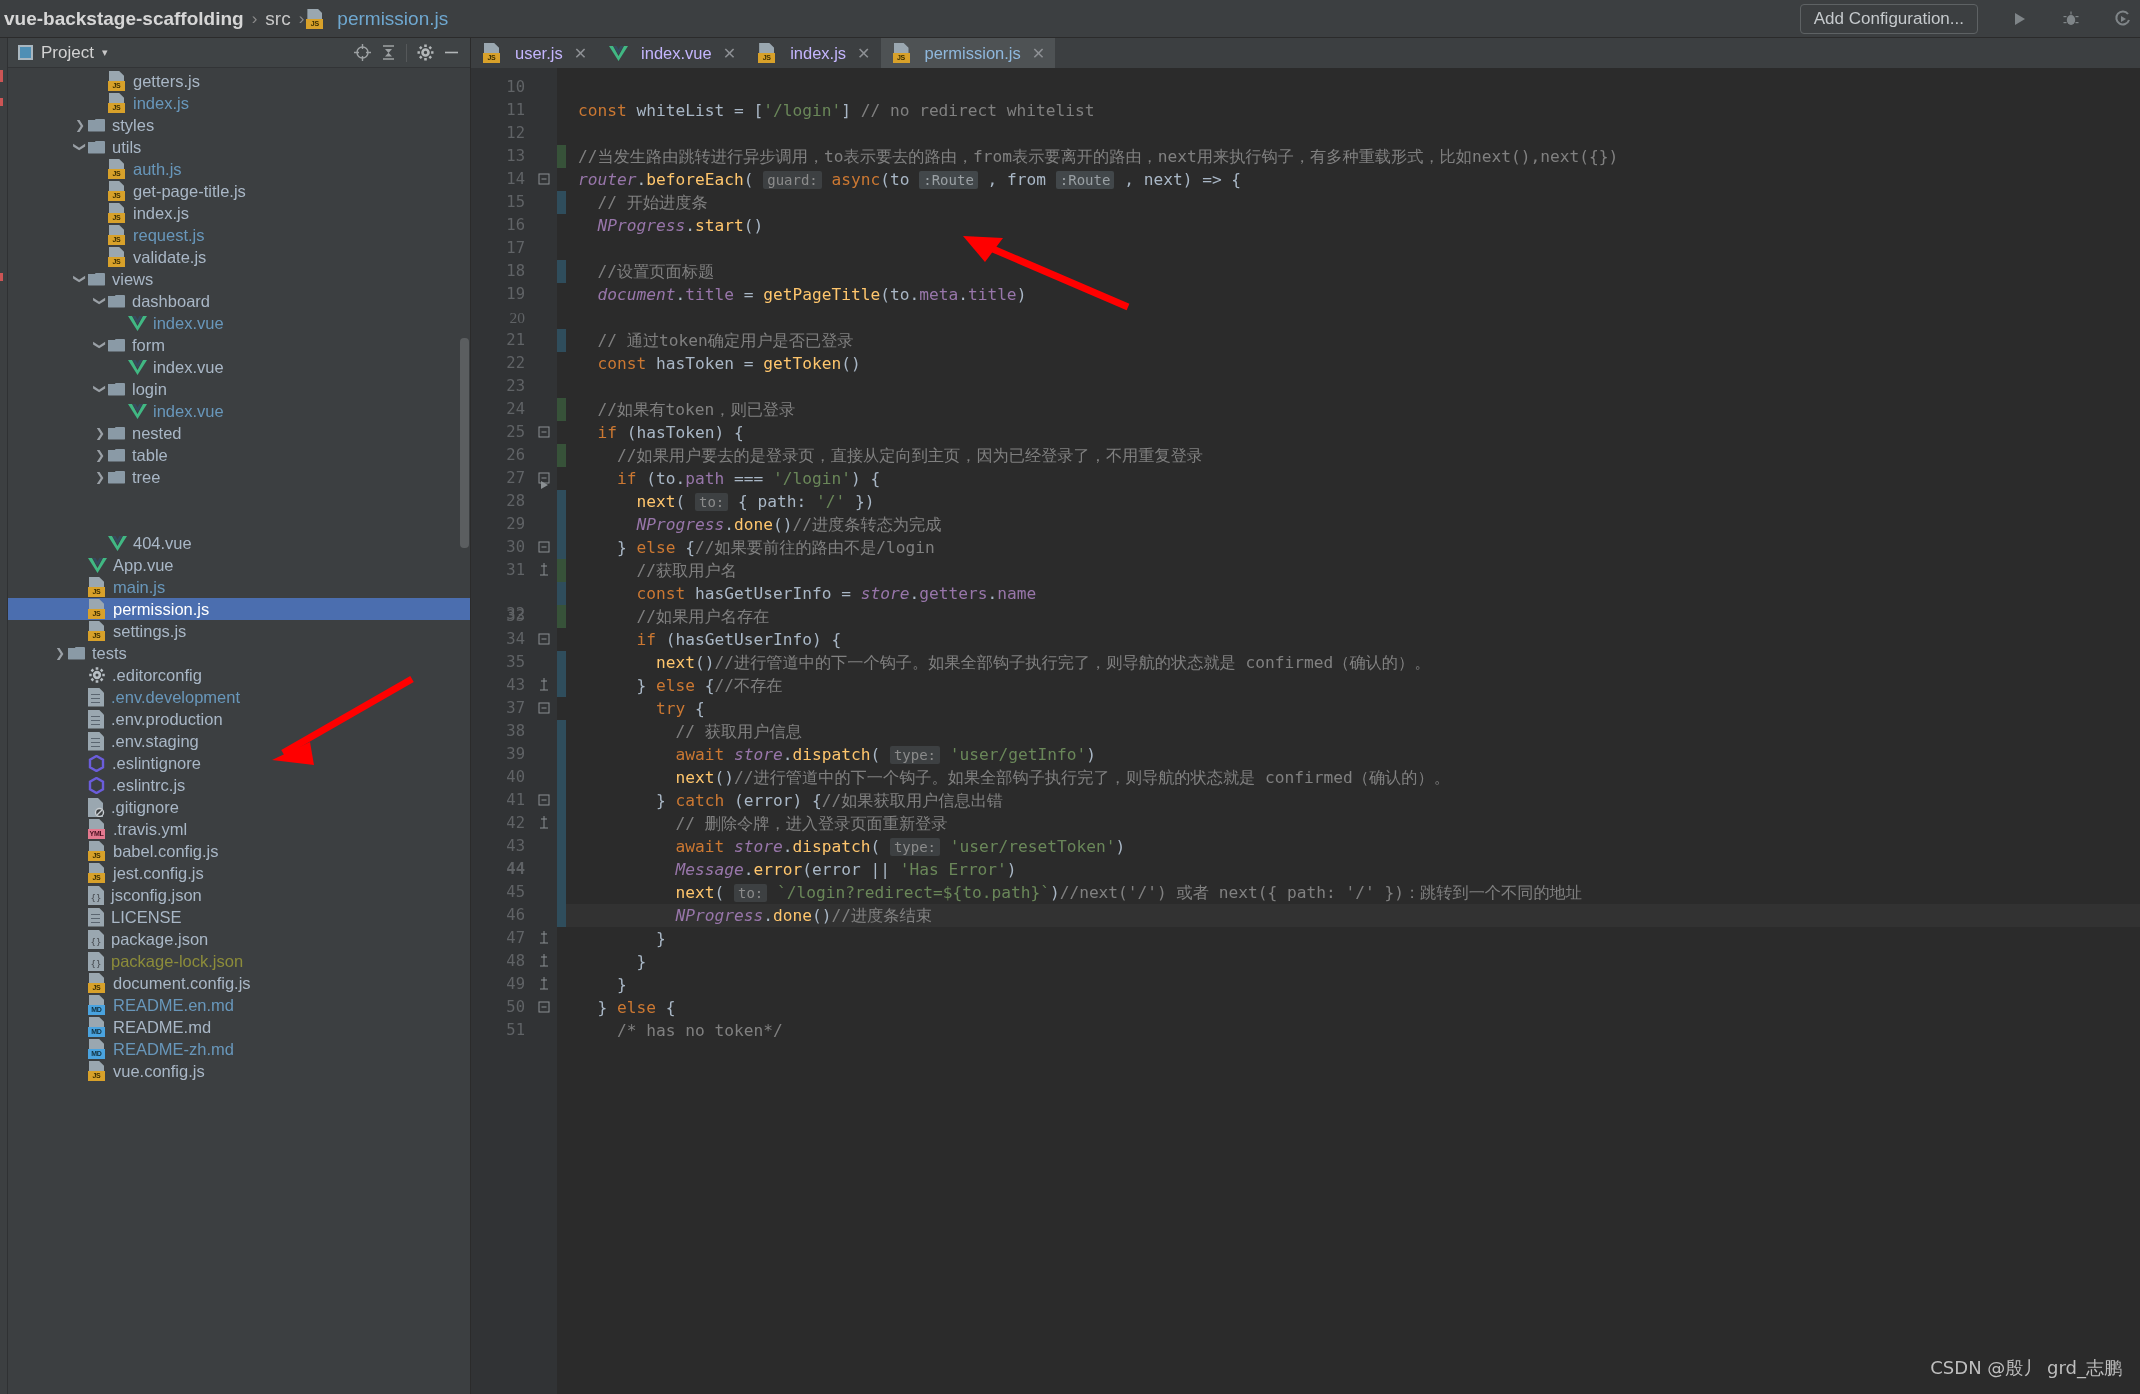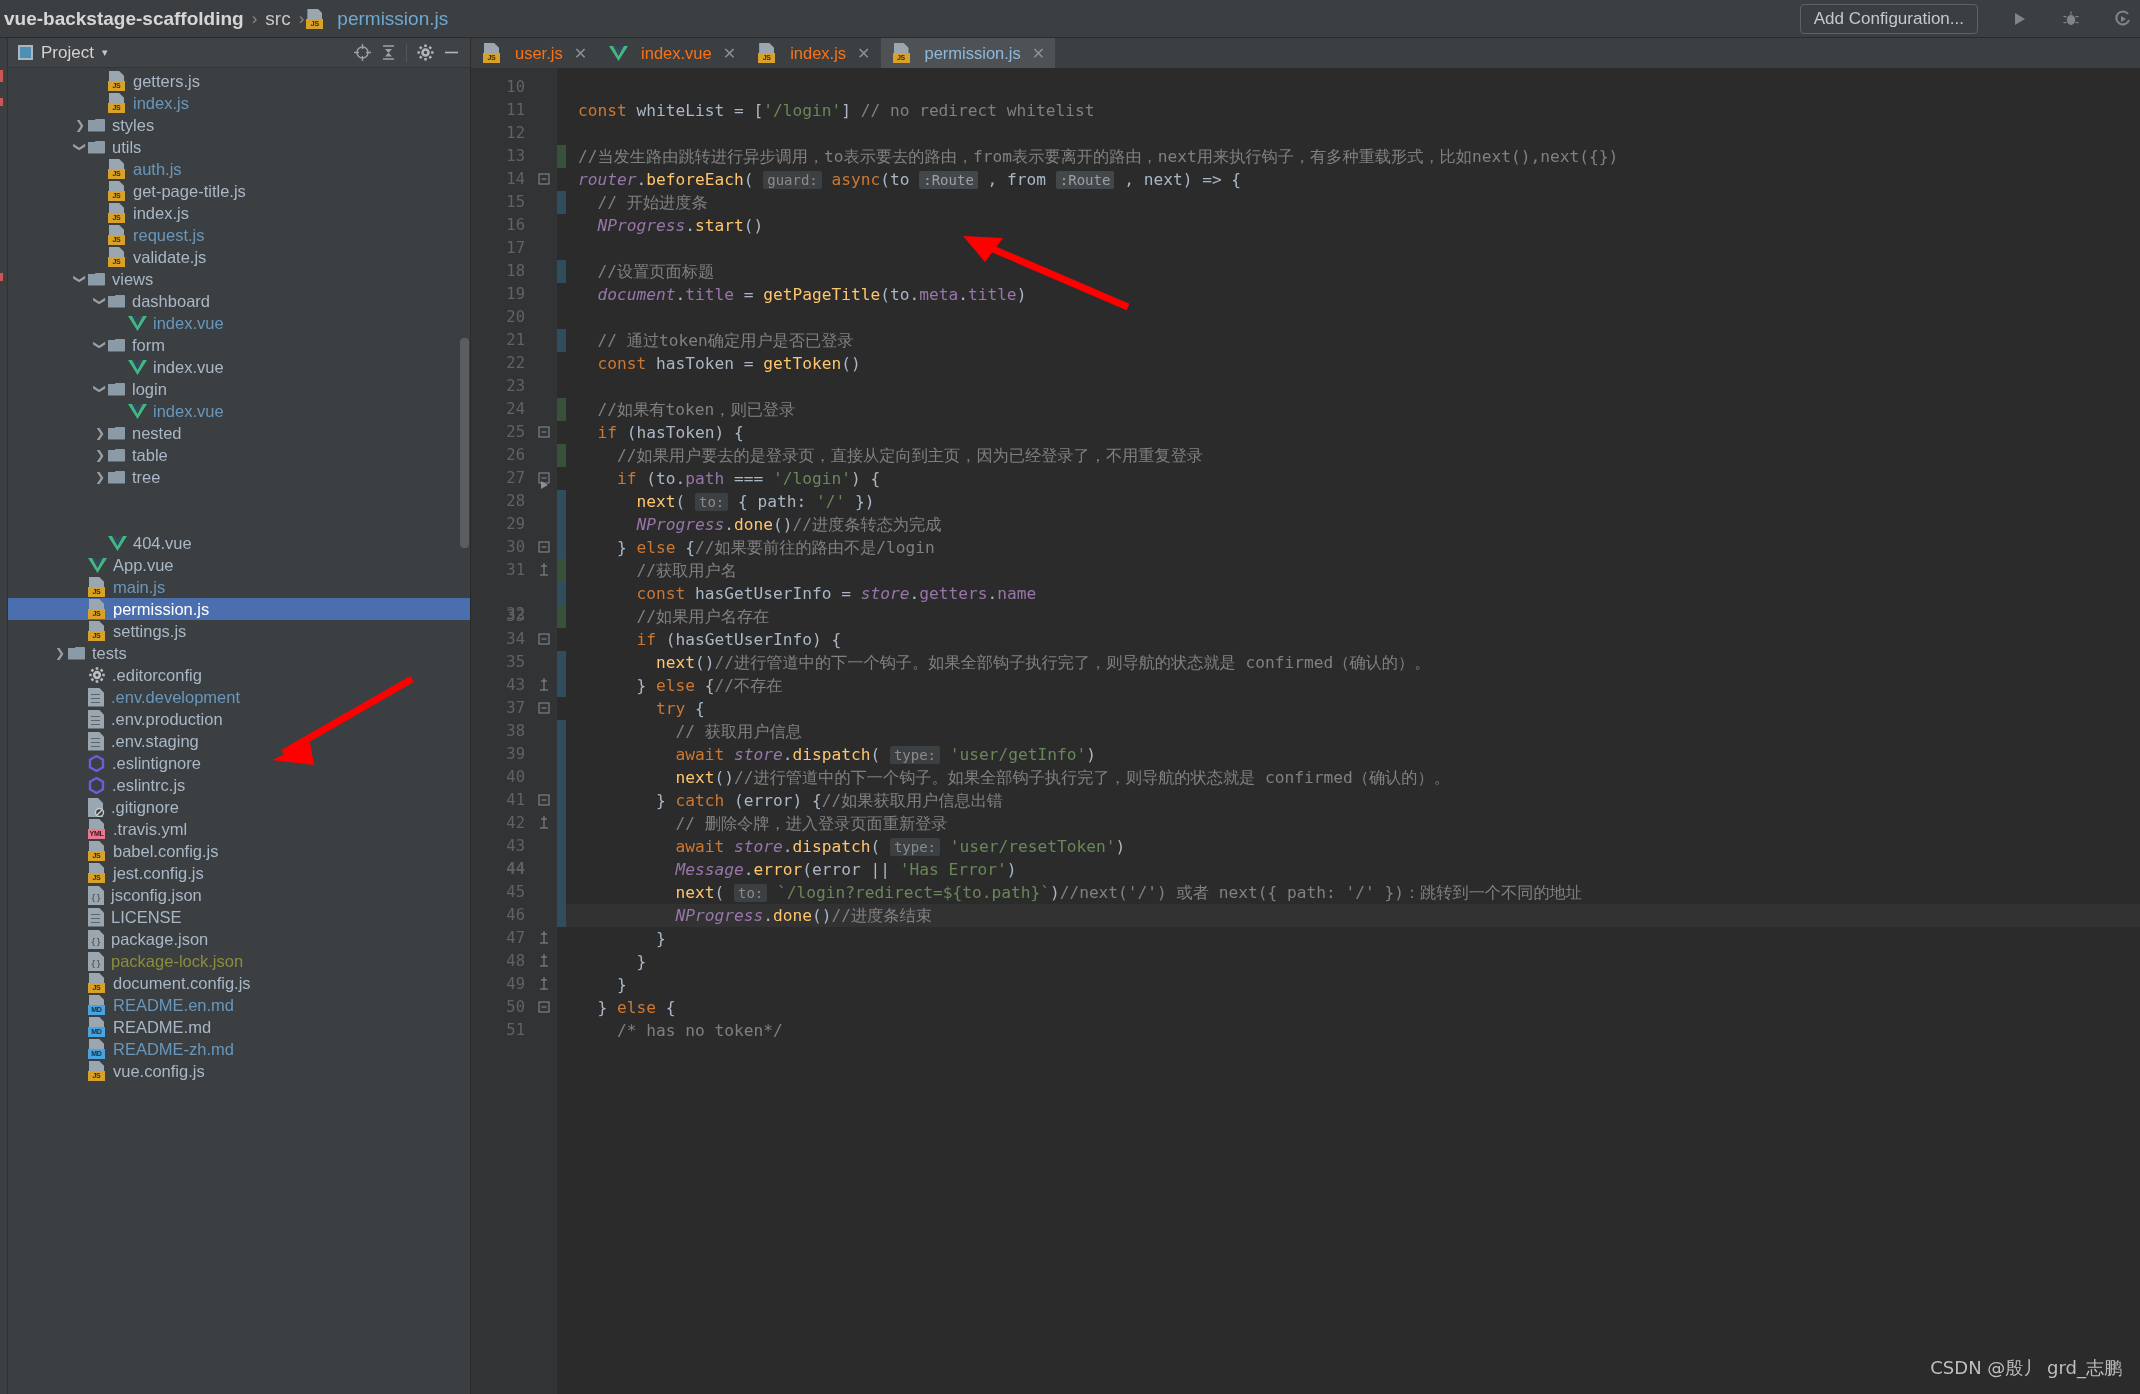--- a/index.html
+++ b/index.html
@@ -93,21 +93,21 @@
                 background:#5b5e60; border-radius:4px; }
   #proj-divider{ width:1px;background:#2b2b2b; }
 
   
   #editor{ flex:1; background:#2b2b2b; display:flex; flex-direction:column; position:relative; }
   #tabs{ height:30px; background:#3c3f41; display:flex; align-items:stretch; }
   .tab{ display:flex; align-items:center; padding:0 10px 0 12px; font-size:16.5px;
         color:#a2c2e0; gap:7px; position:relative; }
   .tab.active{ background:#4e5254; }
   .tab .x{ color:#8d9094; font-size:16px; margin-left:4px; }
-  .tab .name{ color:#f97316; }
+  .tab .name{ color:#c4b5fd; }
   .tab.active .name{ color:#8fb8dd; }
 
   #codearea{ flex:1; display:flex; position:relative; background:#2b2b2b; overflow:hidden;}
   #gutter{ width:64px; background:#313335; position:relative; flex:0 0 64px; }
   .lnum{ position:absolute; right:10px; font-size:15.5px; color:#606366;
          font-family:"DejaVu Sans Mono", monospace; height:23px; line-height:23px;}
   #foldcol{ width:22px; background:#313335; position:relative; flex:0 0 22px;}
   .foldico{ position:absolute; left:3px; width:14px; height:23px; color:#808587;}
   #changecol{ width:9px; background:#2b2b2b; position:relative; flex:0 0 9px;}
   .chg{ position:absolute; left:0; width:9px; }
@@ -583,21 +583,21 @@
           <div class="lnum" style="top: 8px;">10</div>
           <div class="lnum" style="top: 31px;">11</div>
           <div class="lnum" style="top: 54px;">12</div>
           <div class="lnum" style="top: 77px;">13</div>
           <div class="lnum" style="top: 100px;">14</div>
           <div class="lnum" style="top: 123px;">15</div>
           <div class="lnum" style="top: 146px;">16</div>
           <div class="lnum" style="top: 169px;">17</div>
           <div class="lnum" style="top: 192px;">18</div>
           <div class="lnum" style="top: 215px;">19</div>
-          <div class="lnum" style="top: 238px;">20</div>
+          <div class="lnum" style="top: 238px; font-family: Liberation Serif, serif;">20</div>
           <div class="lnum" style="top: 261px;">21</div>
           <div class="lnum" style="top: 284px;">22</div>
           <div class="lnum" style="top: 307px;">23</div>
           <div class="lnum" style="top: 330px;">24</div>
           <div class="lnum" style="top: 353px;">25</div>
           <div class="lnum" style="top: 376px;">26</div>
           <div class="lnum" style="top: 399px;">27</div>
           <div class="lnum" style="top: 422px;">28</div>
           <div class="lnum" style="top: 445px;">29</div>
           <div class="lnum" style="top: 468px;">30</div>

